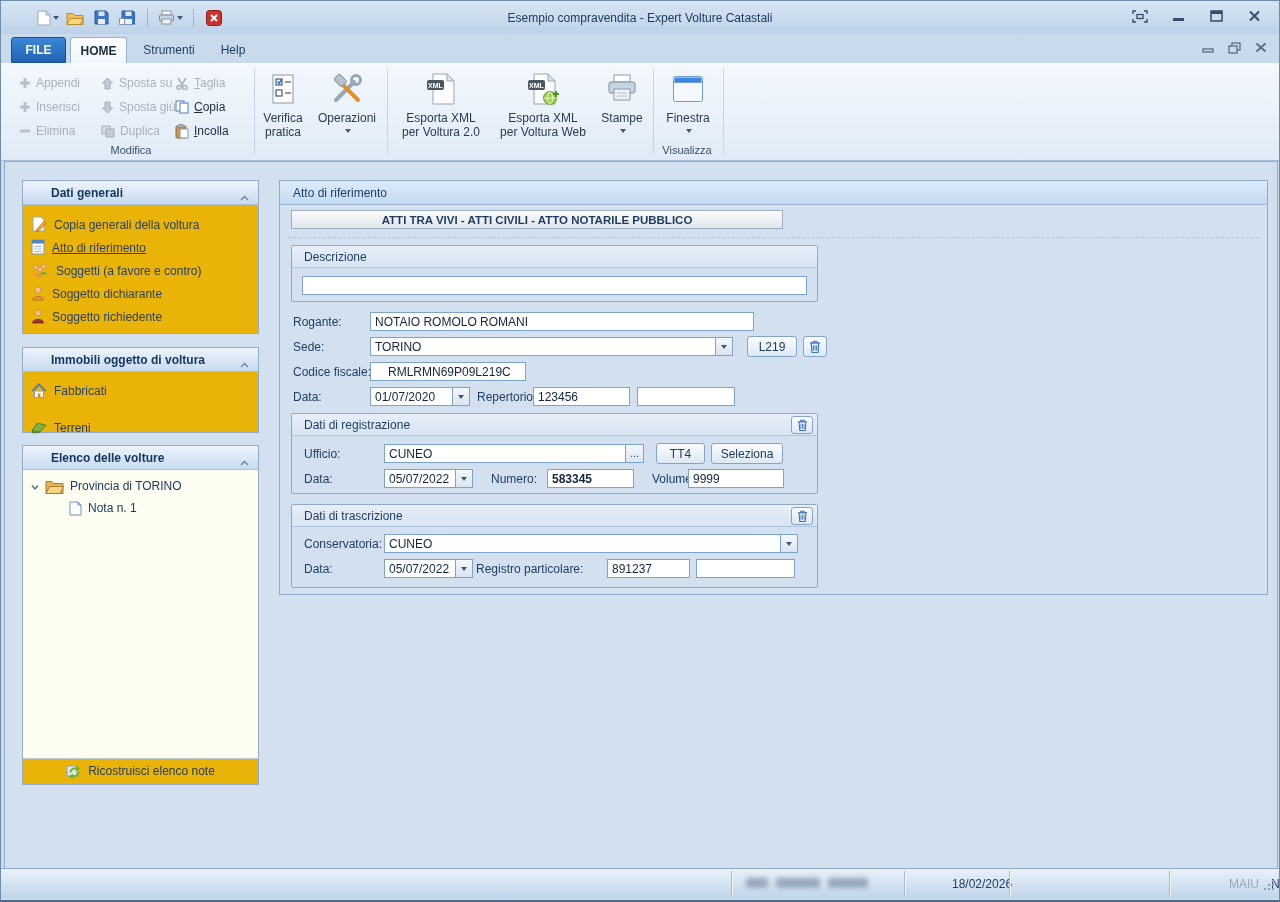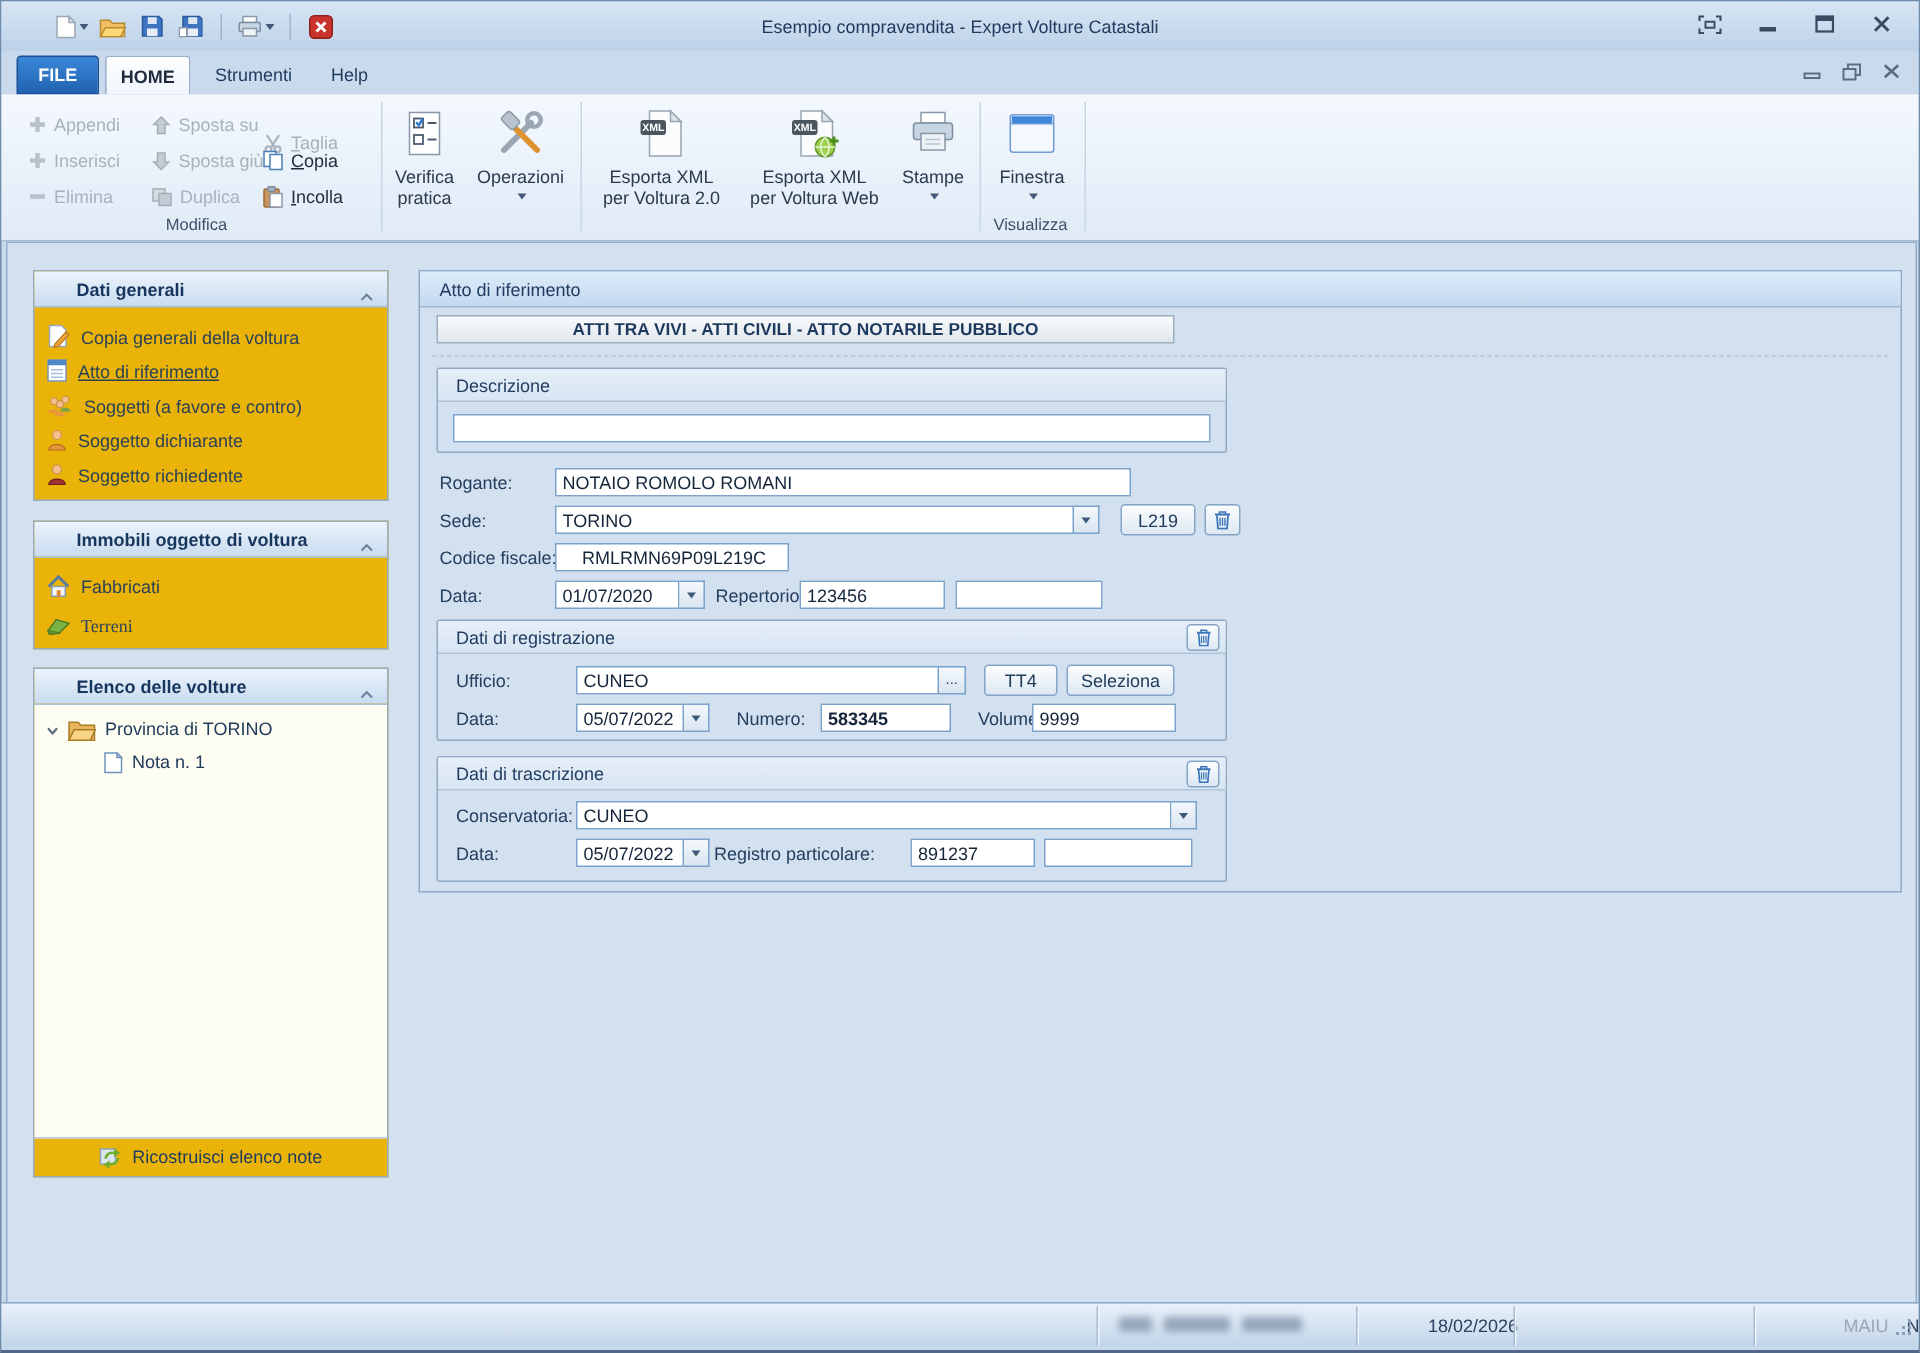--- a/index.html
+++ b/index.html
@@ -216,21 +216,21 @@
       <span>Sposta giù</span>
     </div>
     <div class="rb-small disabled" style="left:96px; top:56px;">
       <svg width="14" height="13">
           <rect x="1" y="1" width="8" height="8" fill="#d4dce4" stroke="#a5aeb8"></rect>
           <rect x="5" y="4" width="8" height="8" fill="#c3ccd5" stroke="#a5aeb8"></rect>
         </svg>
       <span>Duplica</span>
     </div>
 
-    <div class="rb-small disabled" style="left:170px; top:20px;">
+    <div class="rb-small disabled" style="left:170px; top:8px;">
       <svg width="14" height="13">
           <path d="M3 1l5 8M11 1L6 9" stroke="#aab3bd" stroke-width="1.5"></path>
           <circle cx="4" cy="10.5" r="2" fill="none" stroke="#aab3bd" stroke-width="1.5"></circle>
           <circle cx="10" cy="10.5" r="2" fill="none" stroke="#aab3bd" stroke-width="1.5"></circle>
         </svg>
       <span class="fl-u">Taglia</span>
     </div>
     <div class="rb-small" style="left:170px; top:32px;">
       <svg width="14" height="14">
           <rect x="1" y="1" width="8" height="10" fill="#fff" stroke="#4a7db5"></rect>
@@ -396,21 +396,21 @@
             </svg></span>
       </div>
       <div class="sp-item" style="top:31px;">
         <svg width="16" height="15">
             <path d="M1.5 8L8 1.5 14.5 8" fill="none" stroke="#5a7ba0" stroke-width="2"></path>
             <rect x="3.5" y="8" width="9" height="6.5" fill="#f5f8fb" stroke="#8a9cb0"></rect>
             <rect x="6.8" y="10.5" width="2.6" height="4" fill="#e0862e"></rect>
           </svg>
         <span class="lbl">Fabbricati</span>
       </div>
-      <div class="sp-item" style="top:58px;font-family:Liberation Serif, serif;">
+      <div class="sp-item" style="top:68px;">
         <svg width="16" height="13">
             <path d="M1 9.5L6.5 2l8.5 2.5-6.5 6.5z" fill="#7cb244" stroke="#4f7d24"></path>
             <path d="M1 9.5l1 2.5 7.5-1" fill="#5f9430" stroke="#4f7d24"></path>
           </svg>
         <span class="lbl">Terreni</span>
       </div>
     </div>
 
     <div class="side-panel" style="left:17px; top:283px; width:237px; height:340px;">
       <div class="sp-header">

